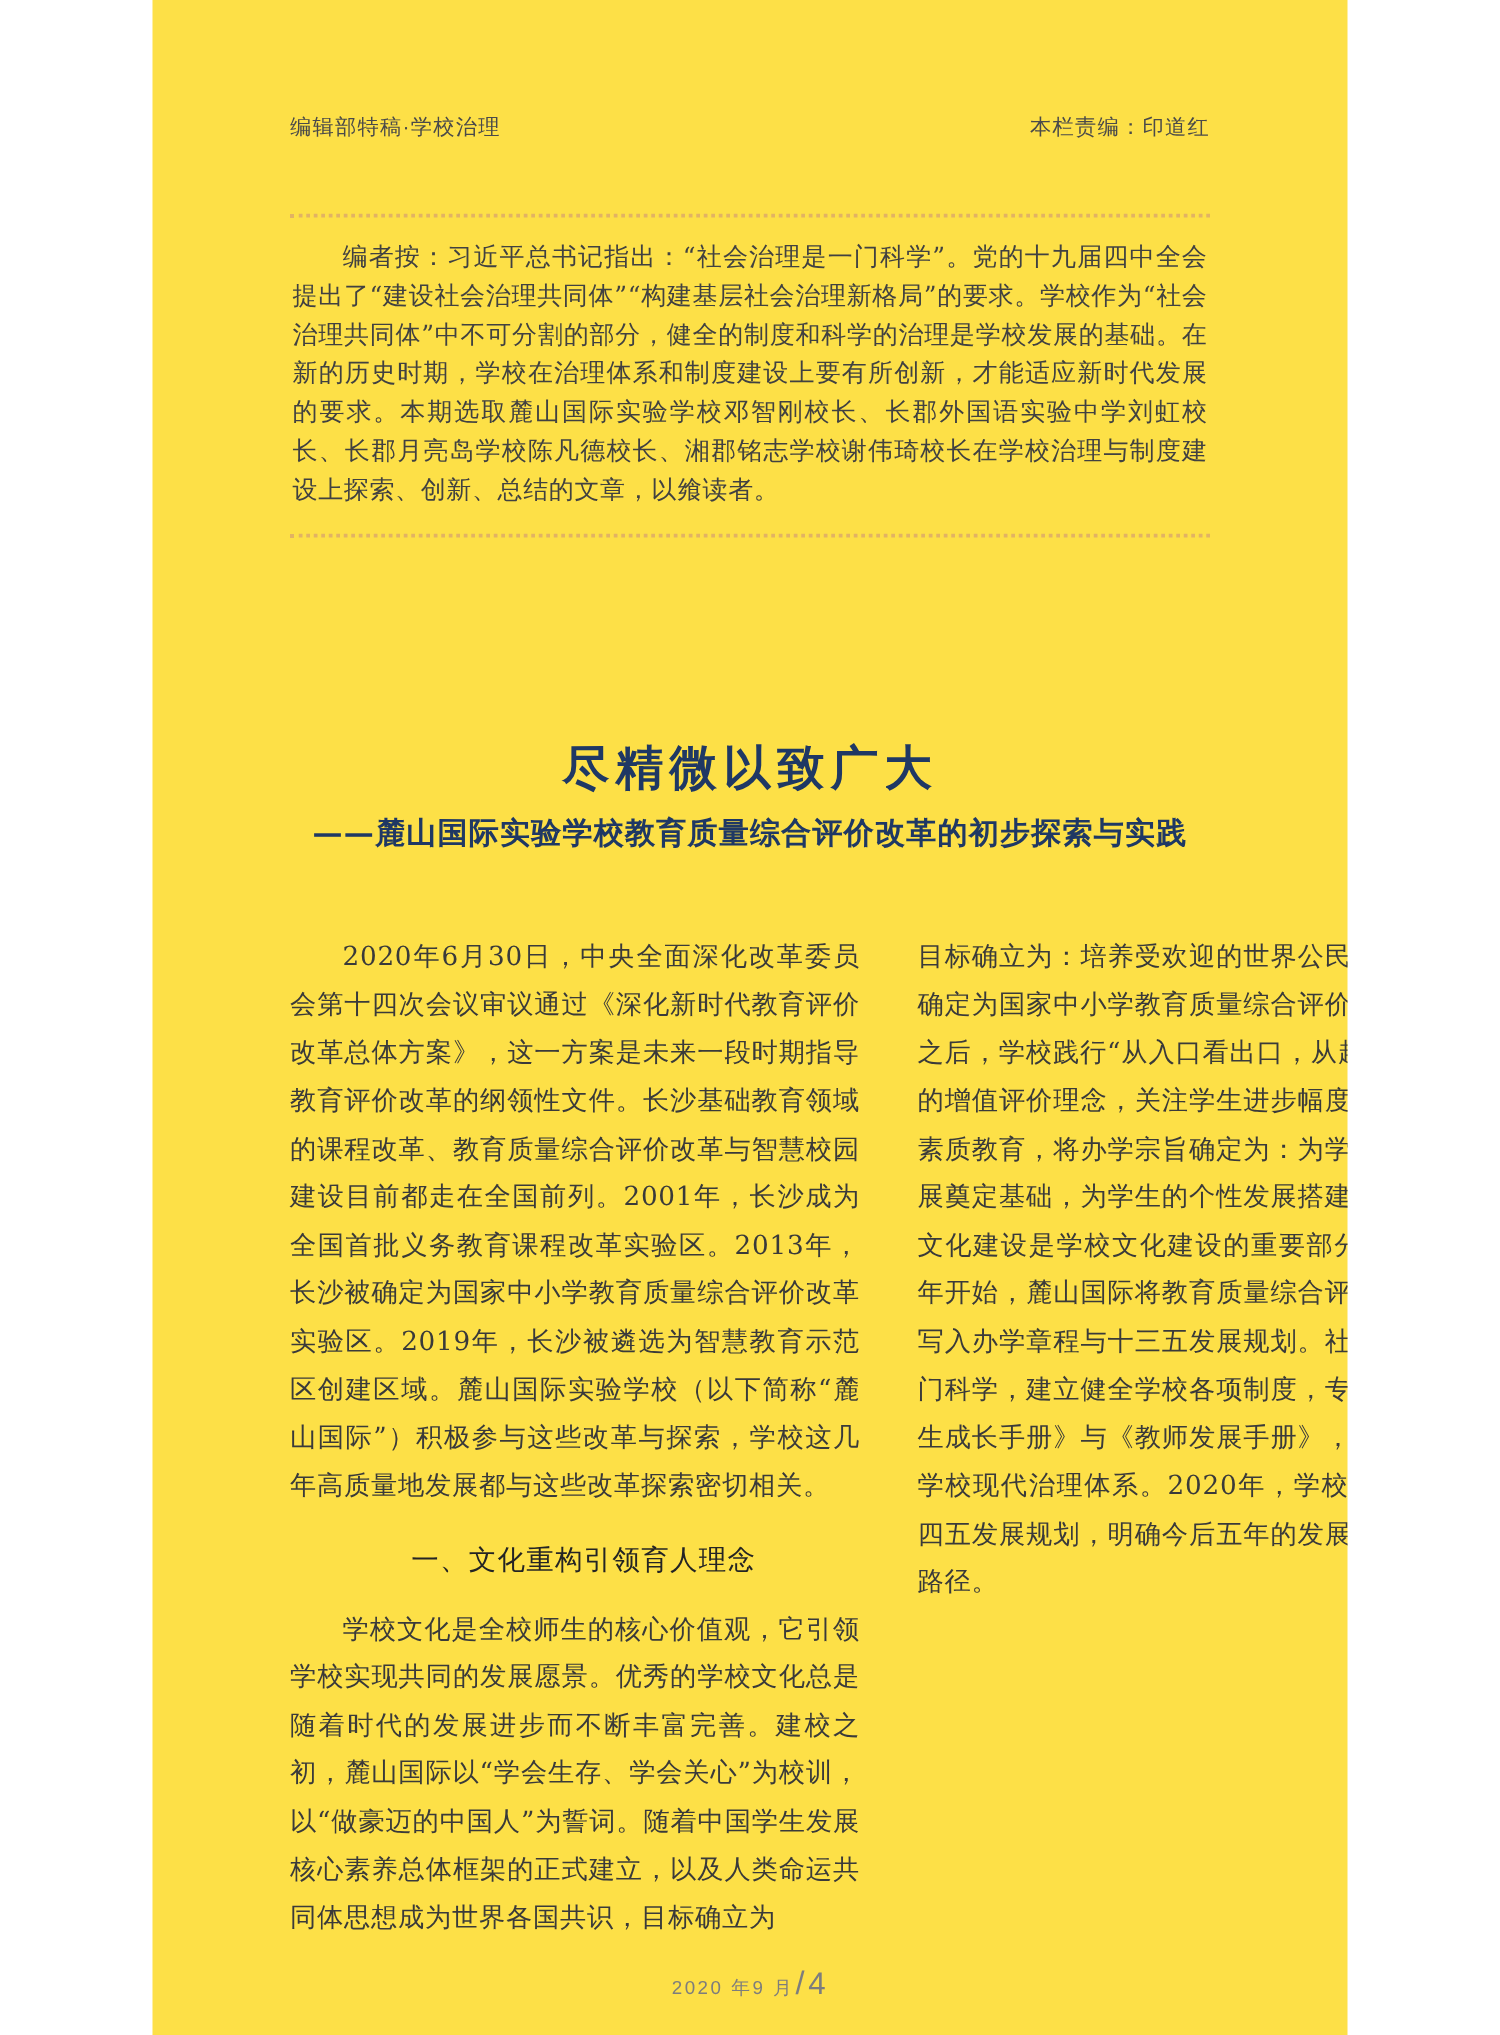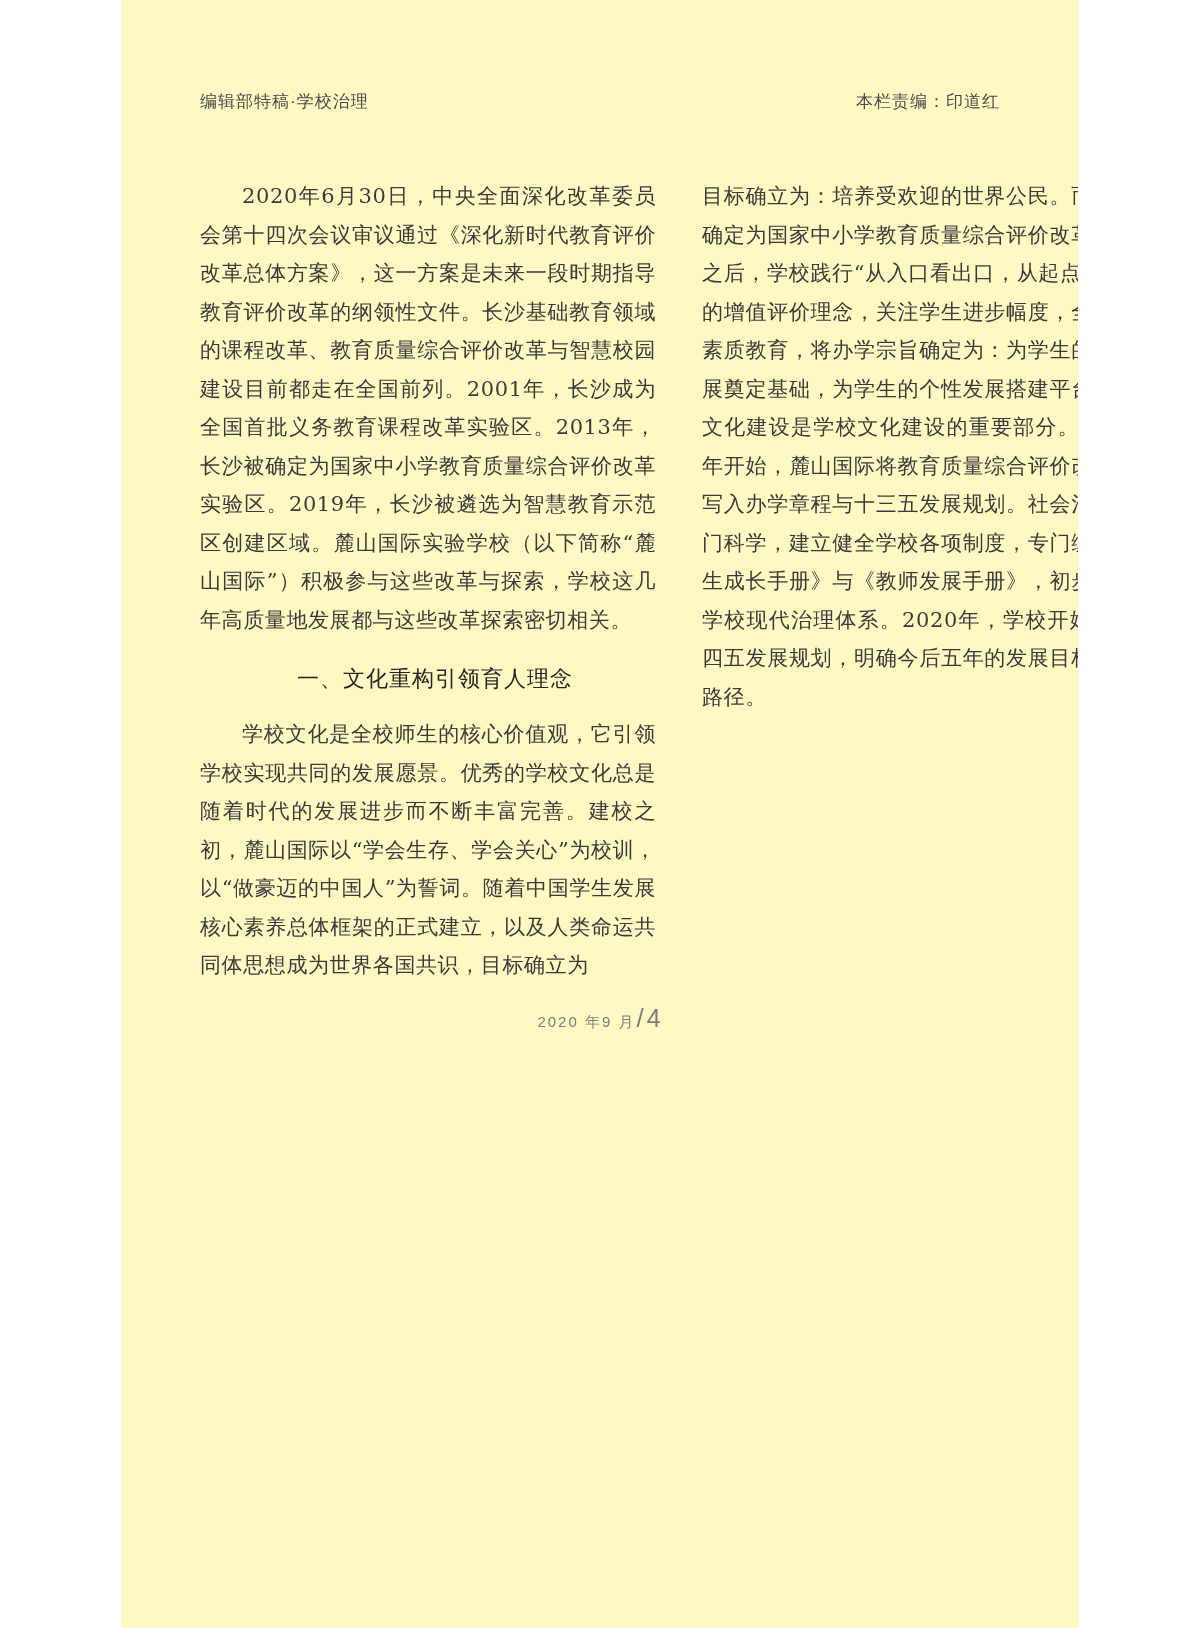--- a/index.html
+++ b/index.html
@@ -5,23 +5,23 @@
   html, body {
     margin: 0;
     padding: 0;
     background: #ffffff;
   }
   .page {
     position: relative;
     width: 956px;
     height: 1628px;
     margin: 0 auto;
-    background: #fef9c3;
+    background: #fde047;
     box-sizing: border-box;
-    padding: 0 78px;
+    padding: 0 110px;
     overflow: hidden;
     font-family: "DejaVu Serif", serif;
     color: #3a3a3a;
   }
   
   .running-head {
     display: flex;
     justify-content: space-between;
     align-items: baseline;
     padding-top: 90px;
@@ -125,21 +125,28 @@
 </head>
 <body>
 
 <div class="page">
 
   <div class="running-head">
     <span>编辑部特稿·学校治理</span>
     <span>本栏责编：印道红</span>
   </div>
 
+  <div class="editor-note">
+    <p>编者按：习近平总书记指出：“社会治理是一门科学”。党的十九届四中全会提出了“建设社会治理共同体”“构建基层社会治理新格局”的要求。学校作为“社会治理共同体”中不可分割的部分，健全的制度和科学的治理是学校发展的基础。在新的历史时期，学校在治理体系和制度建设上要有所创新，才能适应新时代发展的要求。本期选取麓山国际实验学校邓智刚校长、长郡外国语实验中学刘虹校长、长郡月亮岛学校陈凡德校长、湘郡铭志学校谢伟琦校长在学校治理与制度建设上探索、创新、总结的文章，以飨读者。</p>
+  </div>
 
+  <div class="title-block">
+    <div class="article-title">尽精微以致广大</div>
+    <div class="article-subtitle">——麓山国际实验学校教育质量综合评价改革的初步探索与实践</div>
+  </div>
 
 
   <div class="body-columns">
 
     <div class="col">
       <p class="indent">2020年6月30日，中央全面深化改革委员会第十四次会议审议通过《深化新时代教育评价改革总体方案》，这一方案是未来一段时期指导教育评价改革的纲领性文件。长沙基础教育领域的课程改革、教育质量综合评价改革与智慧校园建设目前都走在全国前列。2001年，长沙成为全国首批义务教育课程改革实验区。2013年，长沙被确定为国家中小学教育质量综合评价改革实验区。2019年，长沙被遴选为智慧教育示范区创建区域。麓山国际实验学校（以下简称“麓山国际”）积极参与这些改革与探索，学校这几年高质量地发展都与这些改革探索密切相关。</p>
       <h2>一、文化重构引领育人理念</h2>
       <p class="indent">学校文化是全校师生的核心价值观，它引领学校实现共同的发展愿景。优秀的学校文化总是随着时代的发展进步而不断丰富完善。建校之初，麓山国际以“学会生存、学会关心”为校训，以“做豪迈的中国人”为誓词。随着中国学生发展核心素养总体框架的正式建立，以及人类命运共同体思想成为世界各国共识，目标确立为</p>
     </div>
 

